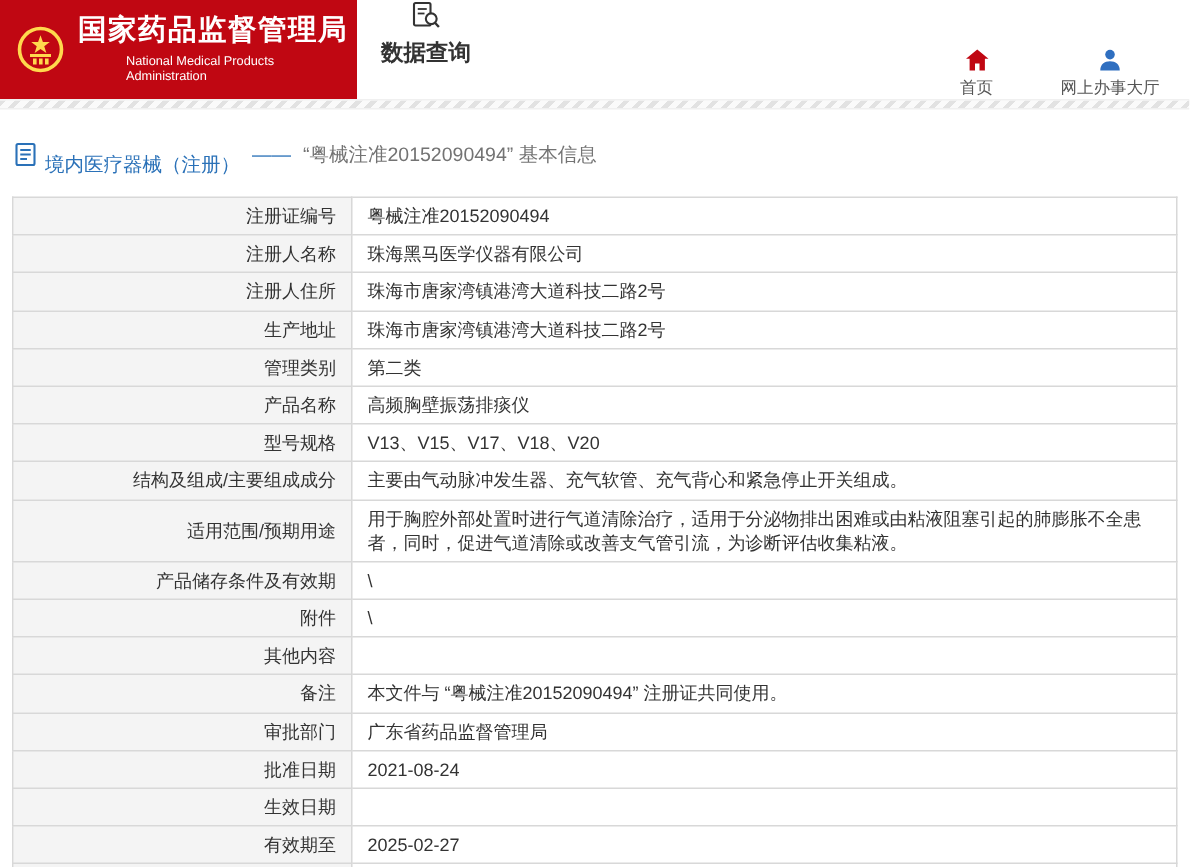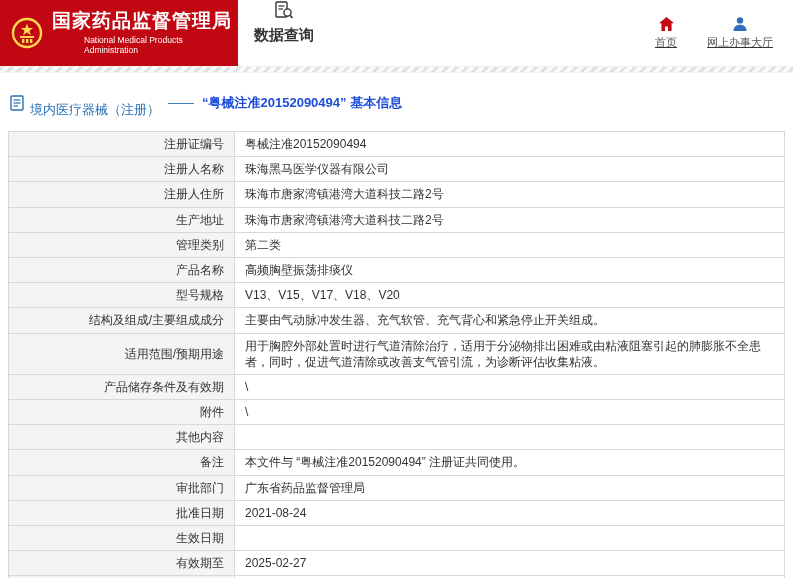--- a/index.html
+++ b/index.html
@@ -19,42 +19,42 @@
   .brand-text { display:flex; flex-direction:column; }
   .brand-cn { font-size:19px; font-weight:bold; letter-spacing:1px; line-height:1.2;font-family:Liberation Serif, serif; }
   .brand-en { font-size:8.5px; line-height:1.2; margin-top:2px;padding-left:32px; }
 
   .nav-title {
     display:flex; align-items:center; gap:6px; margin-left:16px;
     font-size:15px; font-weight:bold; color:#333; cursor:pointer;flex-direction:column;
   }
 
   .header-links {
-    margin-left:auto; display:flex; gap:30px; align-items:center; padding-right:20px;text-decoration:underline;
+    margin-left:auto; display:flex; gap:45px; align-items:flex-end; padding-right:20px;
   }
   .header-link {
     display:flex; flex-direction:column; align-items:center; gap:3px;
     font-size:11px; color:#555; cursor:pointer;
   }
 
   
   .stripe-divider {
     height:7px; width:100%;
     background:repeating-linear-gradient(135deg,#e2e2e2 0,#e2e2e2 3px,#fafafa 3px,#fafafa 7px);
     border-top:1px solid #f0f0f0; border-bottom:1px solid #f0f0f0;
   }
 
   
   .title-bar {
     display:flex; align-items:center; gap:6px;
     padding:13px 10px 10px 10px; font-size:13px;
   }
   .title-section { color:#2a71b8;margin-top:15px; }
   .title-sep { color:#2a71b8; margin:0 2px; }
-  .title-highlight { color:#1d4ed8;font-weight:bold; }
+  .title-highlight { color:#737373; }
 
   
   .info-table-wrap { padding:2px 8px 0 8px; }
   table.info-table { width:100%; border-collapse:collapse; table-layout:fixed; }
   table.info-table th, table.info-table td {
     border:1px solid #d8d8d8; font-size:12px; line-height:1.35;
     padding:4px 10px; vertical-align:middle;
   }
   table.info-table th {
     width:226px; background:#f4f4f4; font-weight:normal; text-align:right; color:#333;

